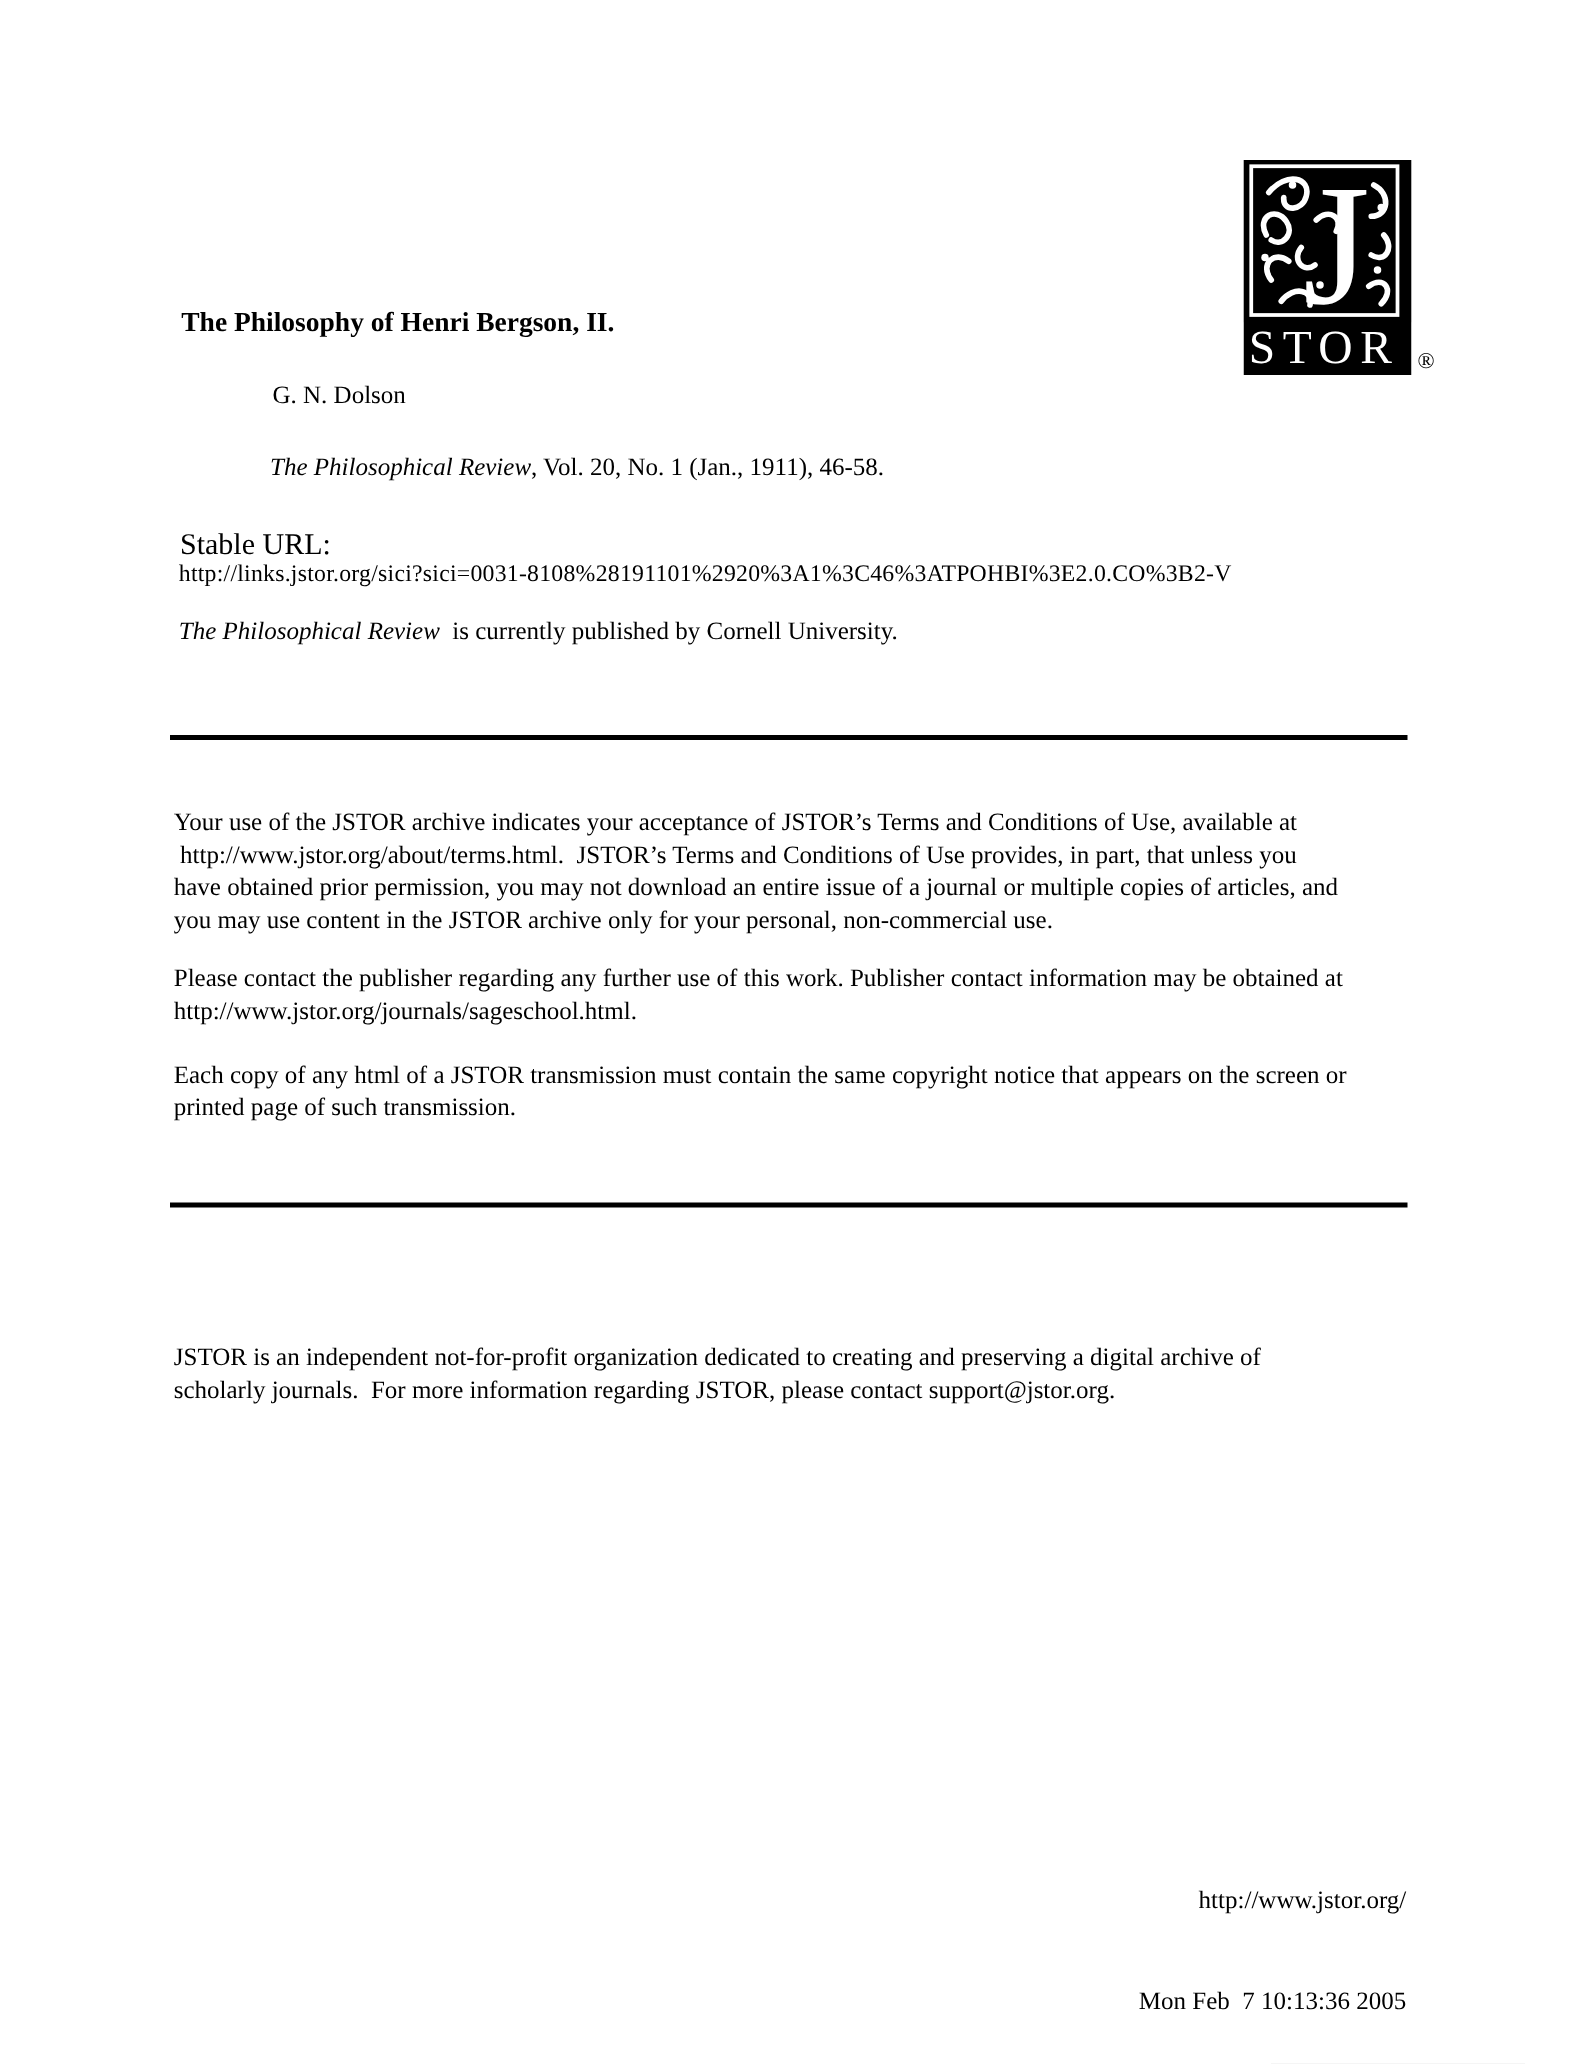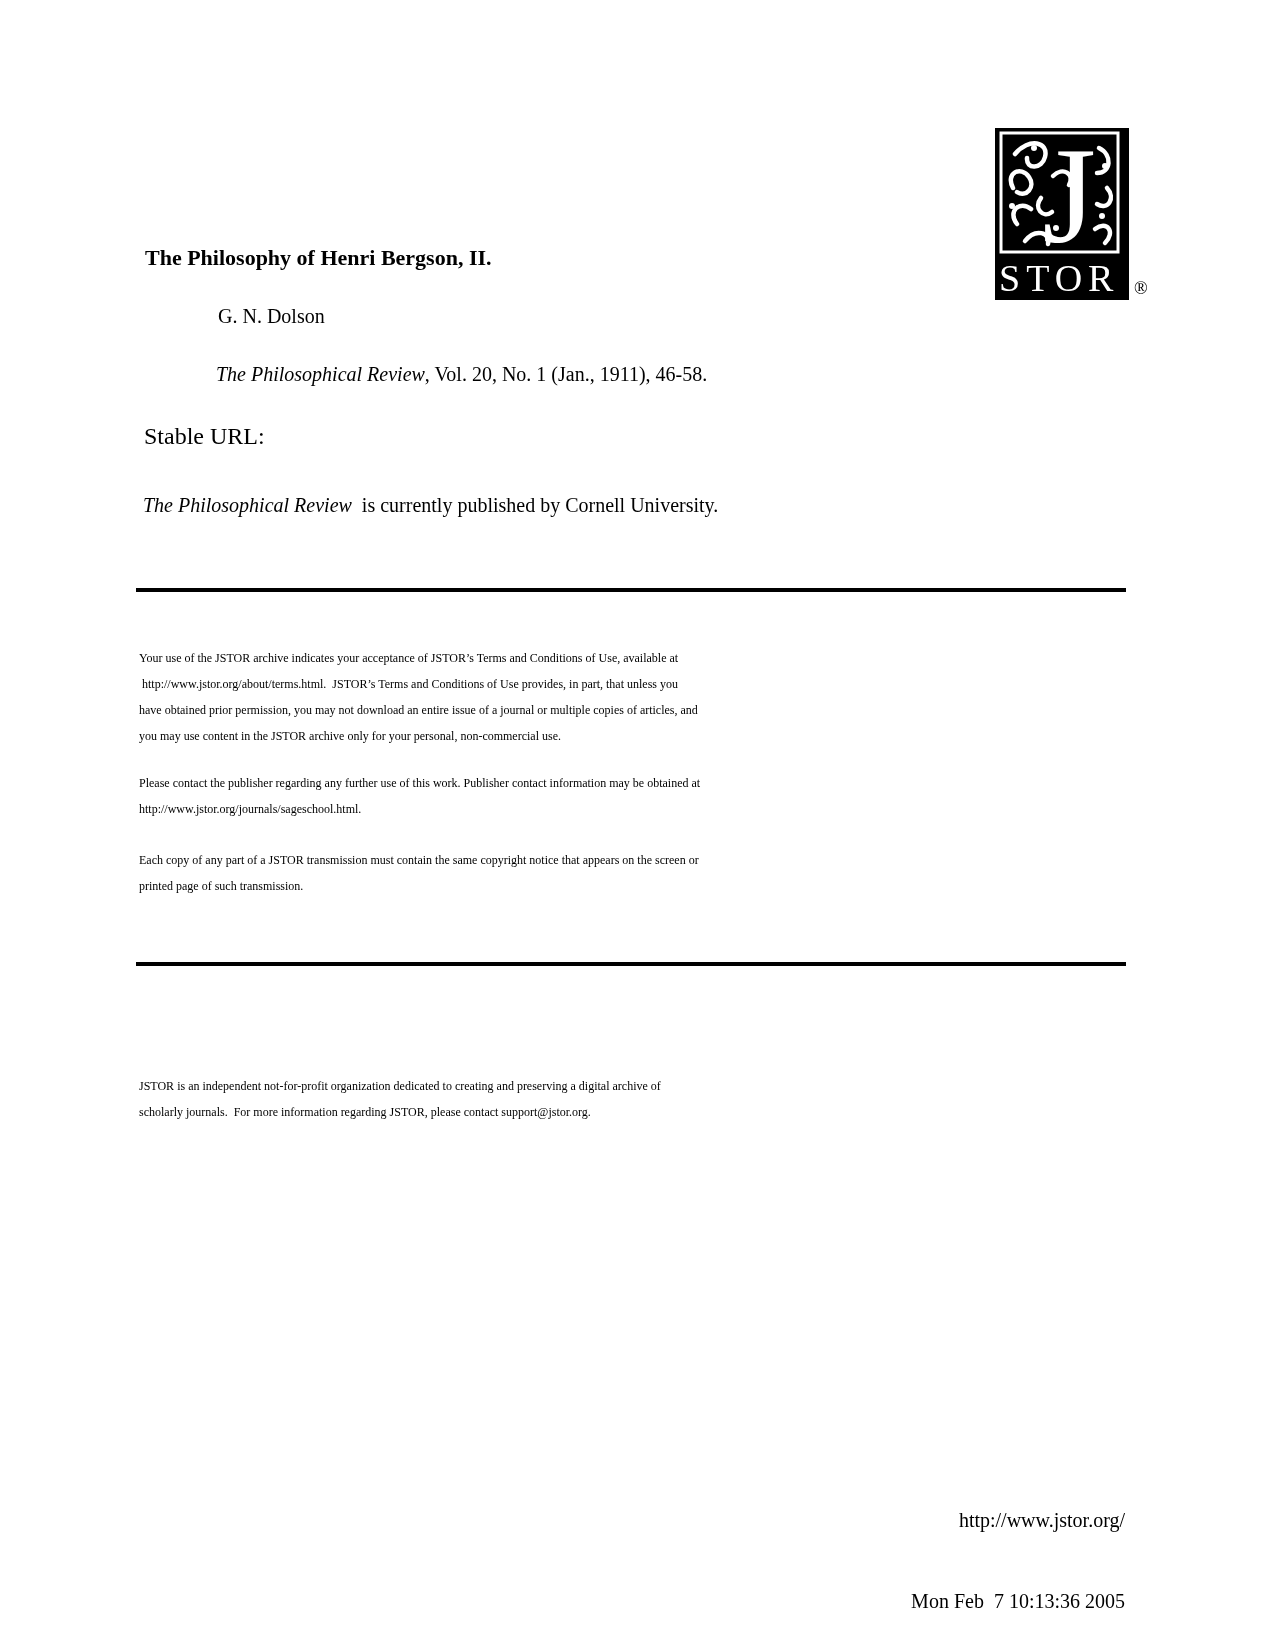--- a/index.html
+++ b/index.html
@@ -52,21 +52,21 @@
   .published    { position:absolute; left:143px; top:492px; font-size:20px; line-height:26px; white-space:pre; }
 
   
   .rule { position:absolute; left:136px; width:990px; height:4px; background:#000; }
   .rule1 { top:588px; }
   .rule2 { top:962px; }
 
   
   .para {
     position:absolute; left:139px;
-    font-size:12px; line-height:26px;
+    font-size:20px; line-height:26px;
     white-space:pre;
   }
   .p-terms     { top:645px; }
   .p-publisher { top:770px; }
   .p-copyright { top:847px; }
   .p-about     { top:1073px; }
 
   
   .footer {
     position:absolute; right:150px; top:1453px;
@@ -109,34 +109,35 @@
   <div class="reg">®</div>
 
   <h1 class="title">The Philosophy of Henri Bergson, II.</h1>
 
   <div class="author">G. N. Dolson</div>
 
   <div class="citation"><span class="italic">The Philosophical Review</span><span>, Vol. 20, No. 1 (Jan., 1911), 46-58.</span></div>
 
   <div class="stable-label">Stable URL:</div>
 
+  <div class="stable-value">http://links.jstor.org/sici?sici=0031-8108%28191101%2920%3A1%3C46%3ATPOHBI%3E2.0.CO%3B2-V</div>
 
   <div class="published"><span class="italic">The Philosophical Review</span><span>  is currently published by Cornell University.</span></div>
 
   <div class="rule rule1"></div>
 
   <div class="para p-terms">Your use of the JSTOR archive indicates your acceptance of JSTOR’s Terms and Conditions of Use, available at
  http://www.jstor.org/about/terms.html.  JSTOR’s Terms and Conditions of Use provides, in part, that unless you
 have obtained prior permission, you may not download an entire issue of a journal or multiple copies of articles, and
 you may use content in the JSTOR archive only for your personal, non-commercial use.</div>
 
   <div class="para p-publisher">Please contact the publisher regarding any further use of this work. Publisher contact information may be obtained at
 http://www.jstor.org/journals/sageschool.html.</div>
 
-  <div class="para p-copyright">Each copy of any part of a JSTOR transmission must contain the same copyright notice that appears on the screen or
+  <div class="para p-copyright">Each copy of any html of a JSTOR transmission must contain the same copyright notice that appears on the screen or
 printed page of such transmission.</div>
 
   <div class="rule rule2"></div>
 
   <div class="para p-about">JSTOR is an independent not-for-profit organization dedicated to creating and preserving a digital archive of
 scholarly journals.  For more information regarding JSTOR, please contact support@jstor.org.</div>
 
   <div class="footer">
     <div>http://www.jstor.org/</div>
     <div>Mon Feb  7 10:13:36 2005</div>

